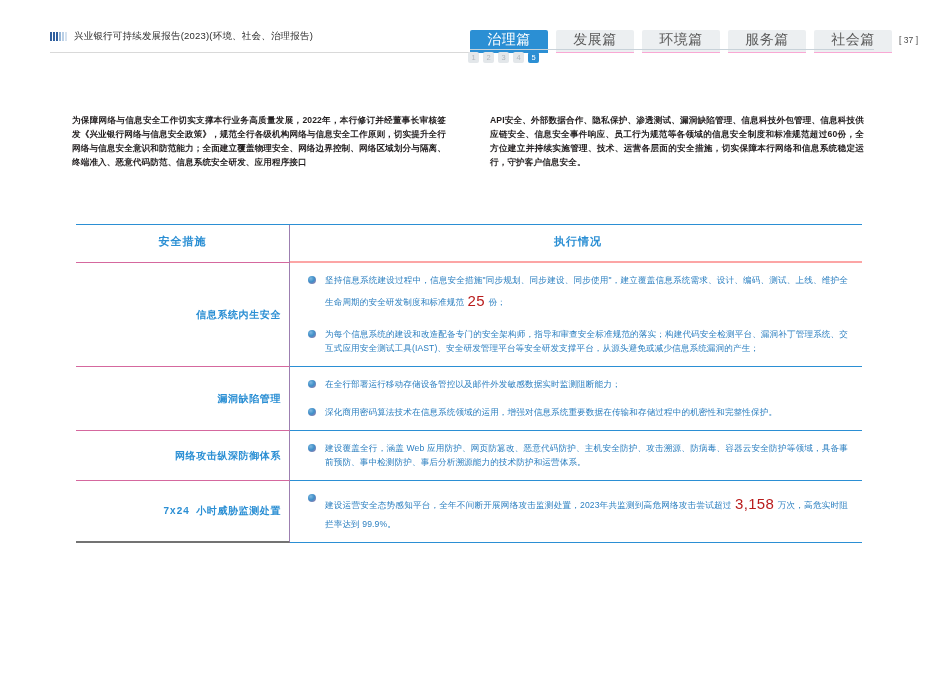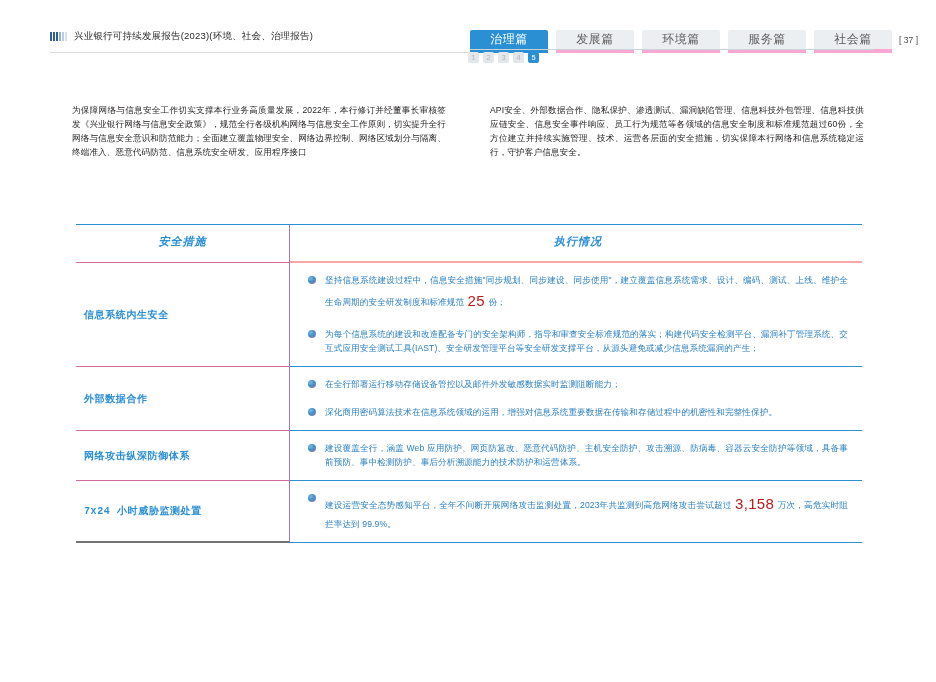--- a/index.html
+++ b/index.html
@@ -32,23 +32,23 @@
     background: #d9d9d9;
   }
 
   
   .tabs {
     position: absolute; top: 30px; left: 458px;
     display: flex; gap: 8px; align-items: flex-end;
   }
   .tab {
     width: 78px; height: 23px; line-height: 19px; text-align: center;
-    font-size: 12px; color: #5b5b5b; background: #eceff1;
+    font-size: 14px; color: #5b5b5b; background: #eceff1;
     border-radius: 2px 2px 0 0; letter-spacing: .5px;
-    border-bottom: 4px solid #f9a8d4;
+    border-bottom: 1px solid #f9a8d4;
   }
   .tab.active { background: #2b8fd4; color: #ffffff; border-bottom-color:#2b8fd4; }
   .tab-underline {
     position: absolute; left: 458px; top: 49px; width: 404px; height: 1px;
     background: #c8d2d9;
   }
   .steps {
     position: absolute; left: 456px; top: 52px;
     display: flex; gap: 4px;
   }
@@ -59,50 +59,50 @@
   }
   .step.active { background: #2b8fd4; color: #fff; }
 
   .folio {
     position: absolute; right: 30px; top: 35px;
     font-size: 8.5px; color: #4a4a4a;
   }
 
   
   .body-cols {
-    position: absolute; top: 104px; left: 72px; width: 792px;
-    display: flex; gap: 44px;
+    position: absolute; top: 114px; left: 72px; width: 792px;
+    display: flex; gap: 44px; font-weight: bold;
   }
   .col { width: 374px; }
   .col p {
     font-size: 8.6px; line-height: 1.62; color: #231f20;
     text-align: justify; text-justify: inter-ideograph;
     letter-spacing: .1px;
   }
 
   
   .table {
     position: absolute; left: 76px; top: 224px; width: 786px;
   }
   .t-row { display: flex; position: relative; }
   .t-head { border-top: 1px solid #2b8fd4; }
   .t-head .t-left  { border-bottom: 1px solid #d5689e; }
   .t-head .t-right { border-bottom: 2px solid #fca5a5; }
   .t-left {
     width: 214px; flex: none;
-    display: flex; align-items: center; justify-content: flex-start;
+    display: flex; align-items: center; justify-content: flex-end;
     border-right: 1px solid #9c7fb0;
     padding: 6px 8px;
   }
   .t-right {
     flex: 1; padding: 10px 14px 10px 18px;
   }
   .t-head .t-left, .t-head .t-right {
     height: 38px; padding-top: 0; padding-bottom: 4px;
-    display: flex; align-items: center; justify-content: center; font-style: italic;
+    display: flex; align-items: center; justify-content: center;
   }
   .th-text {
     font-size: 11px; color: #2b8fd4; font-weight: bold; letter-spacing: 1px;
   }
   .row-label {
     font-size: 10px; color: #2b8fd4; font-weight: bold;
     letter-spacing: .6px; text-align: center; line-height: 1.5;
   }
   .t-body .t-left  { border-bottom: 1px solid #d5689e; }
   .t-body .t-right { border-bottom: 1px solid #2b8fd4; }
@@ -198,21 +198,21 @@
               <div class="bullet-text">坚持信息系统建设过程中，信息安全措施"同步规划、同步建设、同步使用"，建立覆盖信息系统需求、设计、编码、测试、上线、维护全生命周期的安全研发制度和标准规范 <span class="big-num">25</span> 份；</div>
             </div>
             <div class="bullet-item">
               <span class="dot"></span>
               <div class="bullet-text">为每个信息系统的建设和改造配备专门的安全架构师，指导和审查安全标准规范的落实；构建代码安全检测平台、漏洞补丁管理系统、交互式应用安全测试工具(IAST)、安全研发管理平台等安全研发支撑平台，从源头避免或减少信息系统漏洞的产生；</div>
             </div>
           </div>
         </div>
         <div class="t-row t-body">
           <div class="t-left">
-            <div class="row-label">外部数据合作</div>
+            <div class="row-label">漏洞缺陷管理</div>
           </div>
           <div class="t-right">
             <div class="bullet-item">
               <span class="dot"></span>
               <div class="bullet-text">在全行部署运行移动存储设备管控以及邮件外发敏感数据实时监测阻断能力；</div>
             </div>
             <div class="bullet-item">
               <span class="dot"></span>
               <div class="bullet-text">深化商用密码算法技术在信息系统领域的运用，增强对信息系统重要数据在传输和存储过程中的机密性和完整性保护。</div>
             </div>

